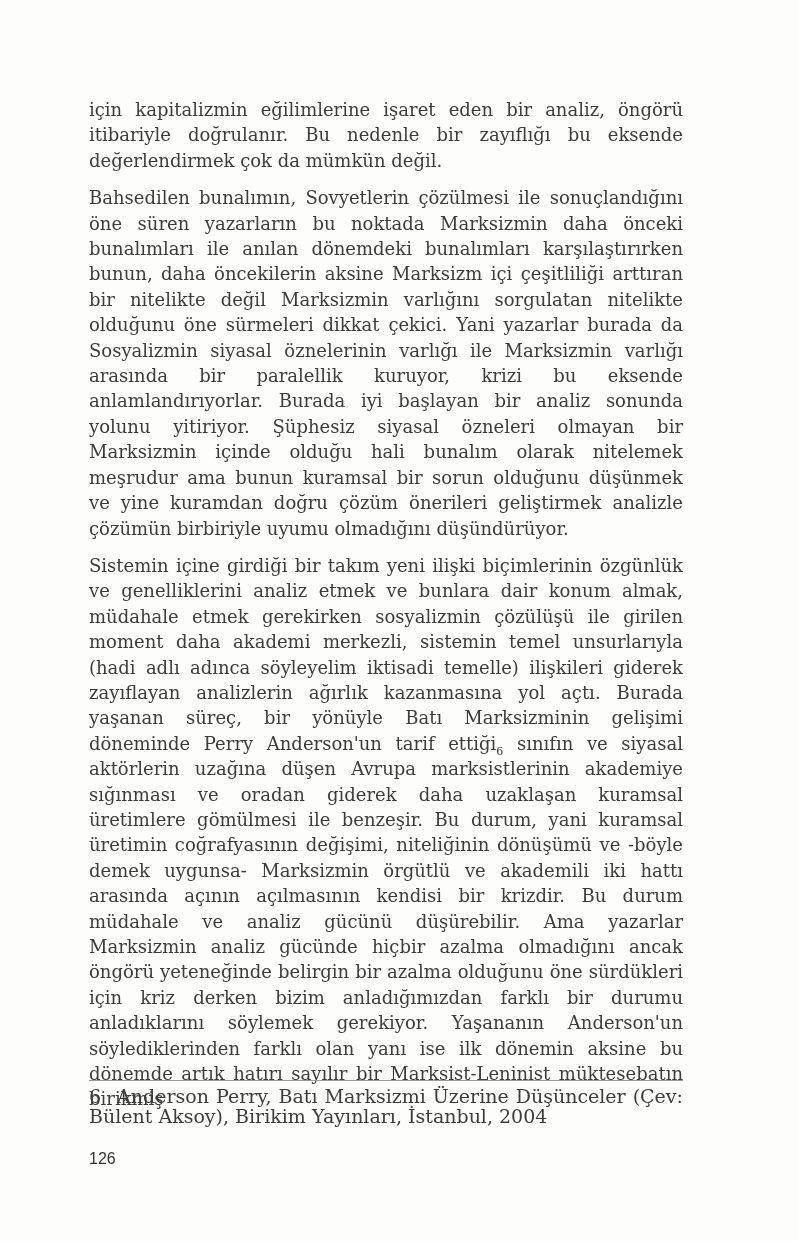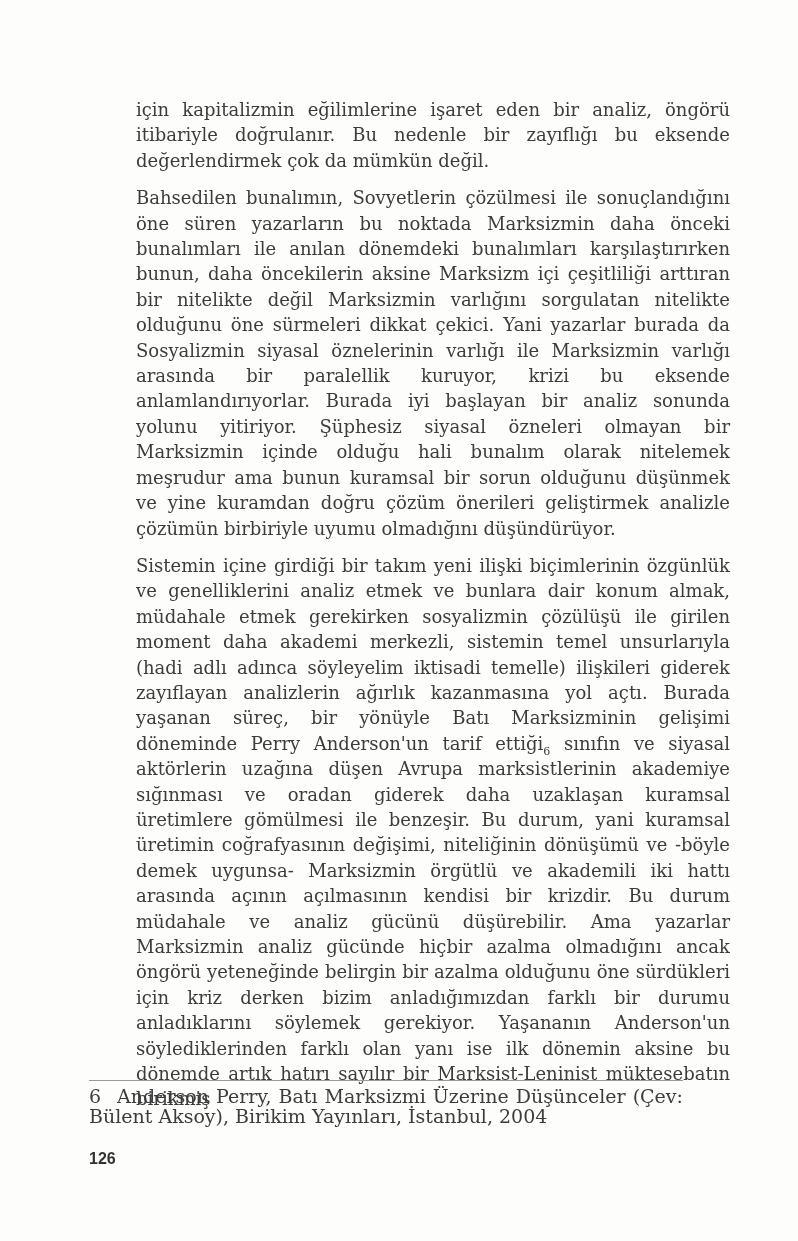--- a/index.html
+++ b/index.html
@@ -20,21 +20,20 @@
     inset: 0;
   }
   .text-block {
     position: absolute;
     left: 89px;
     top: 97px;
     width: 594px;
     font-size: 18px;
     line-height: 25.4px;
     text-align: justify;
-    margin-left: 47px;
   }
   .text-block p {
     margin: 0 0 12px 0;
   }
   .footnote-ref {
     font-size: 11px;
     line-height: 0;
     vertical-align: sub;
   }
   .footnote-area {
@@ -57,21 +56,21 @@
   }
   .footnote-marker {
     display: inline-block;
     margin-right: 16px;
   }
   .page-number {
     position: absolute;
     left: 89px;
     top: 1150px;
     font-family: "Liberation Sans", "DejaVu Sans", sans-serif;
-    font-weight: 700;
+    font-weight: 400;
     font-size: 16px;
     color: #333333;
   }
 </style>
 </head>
 <body>
 
 <div class="page">
 
   <main class="text-block">

